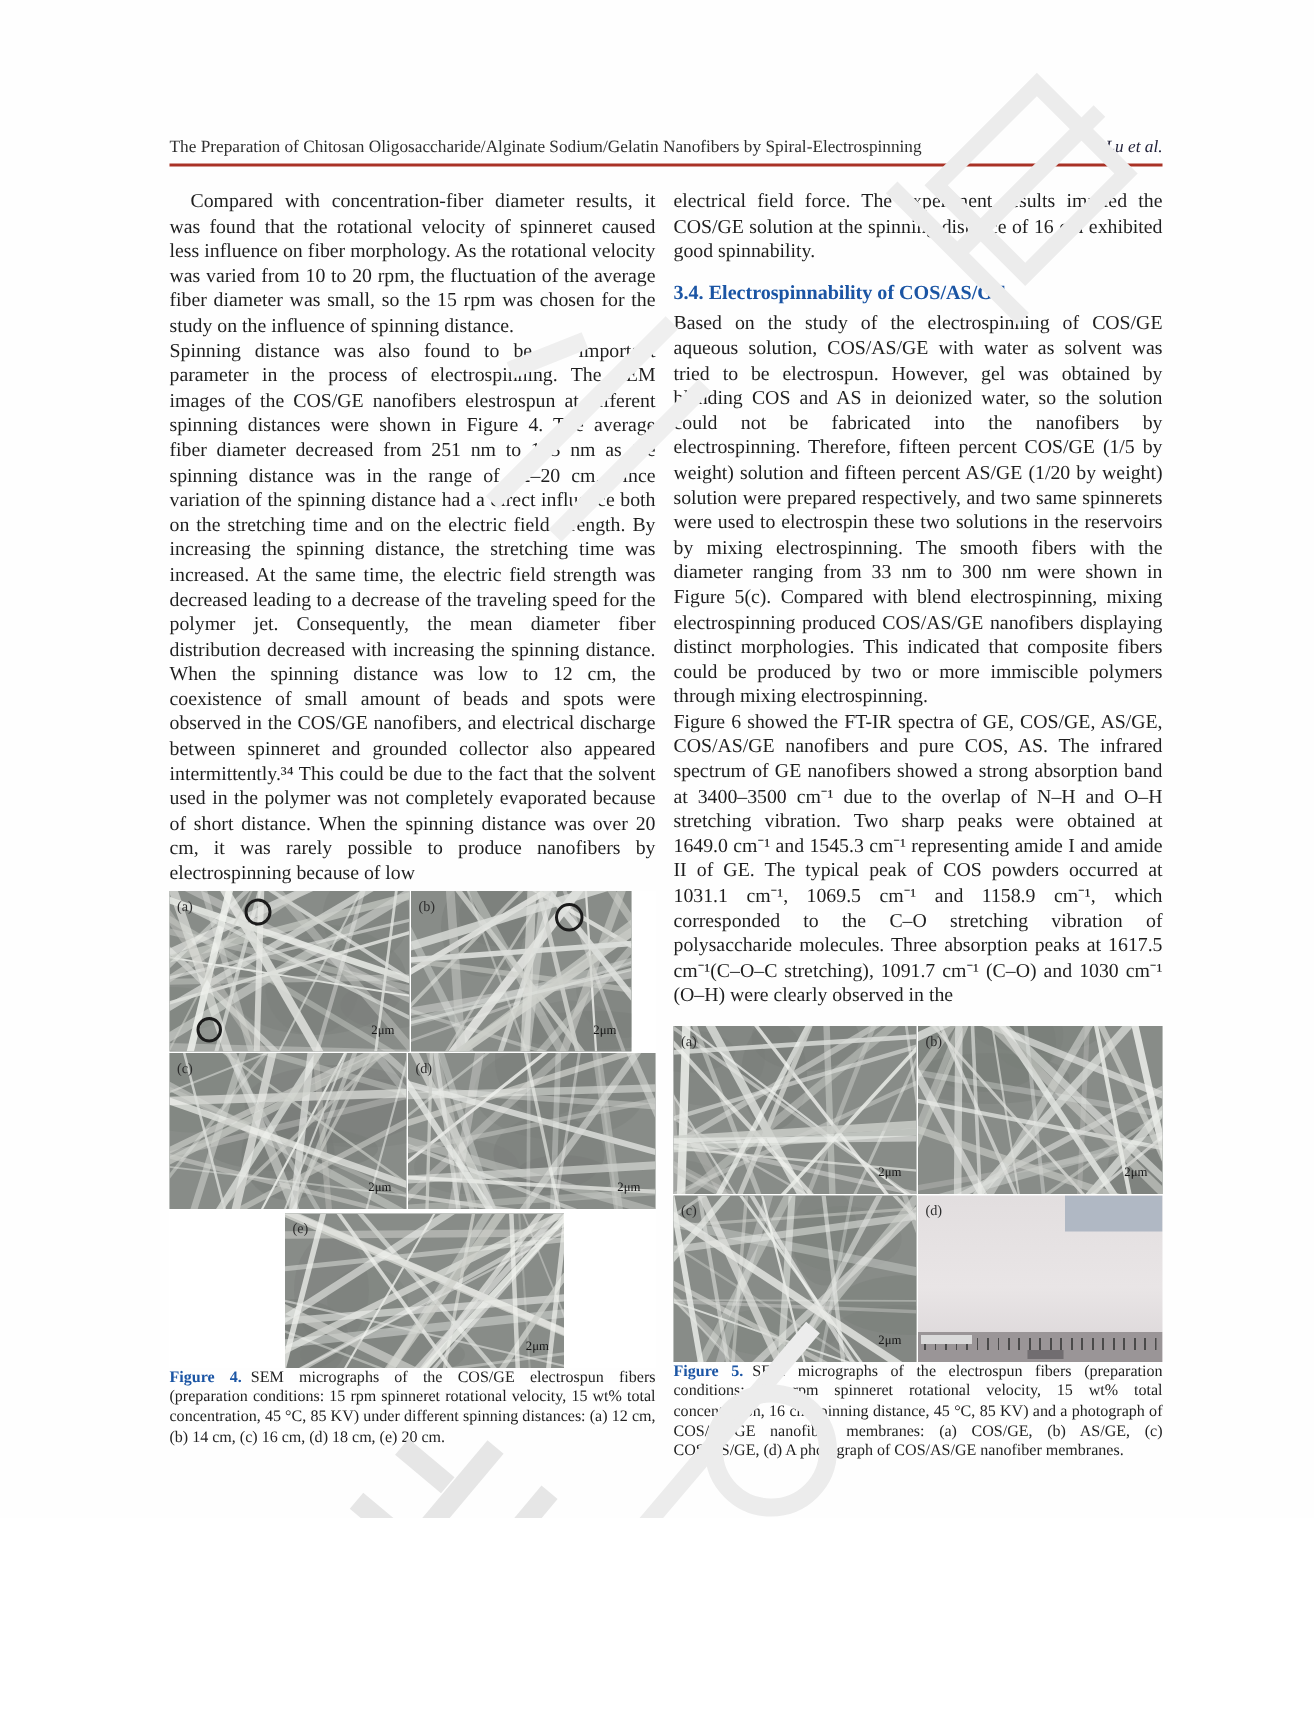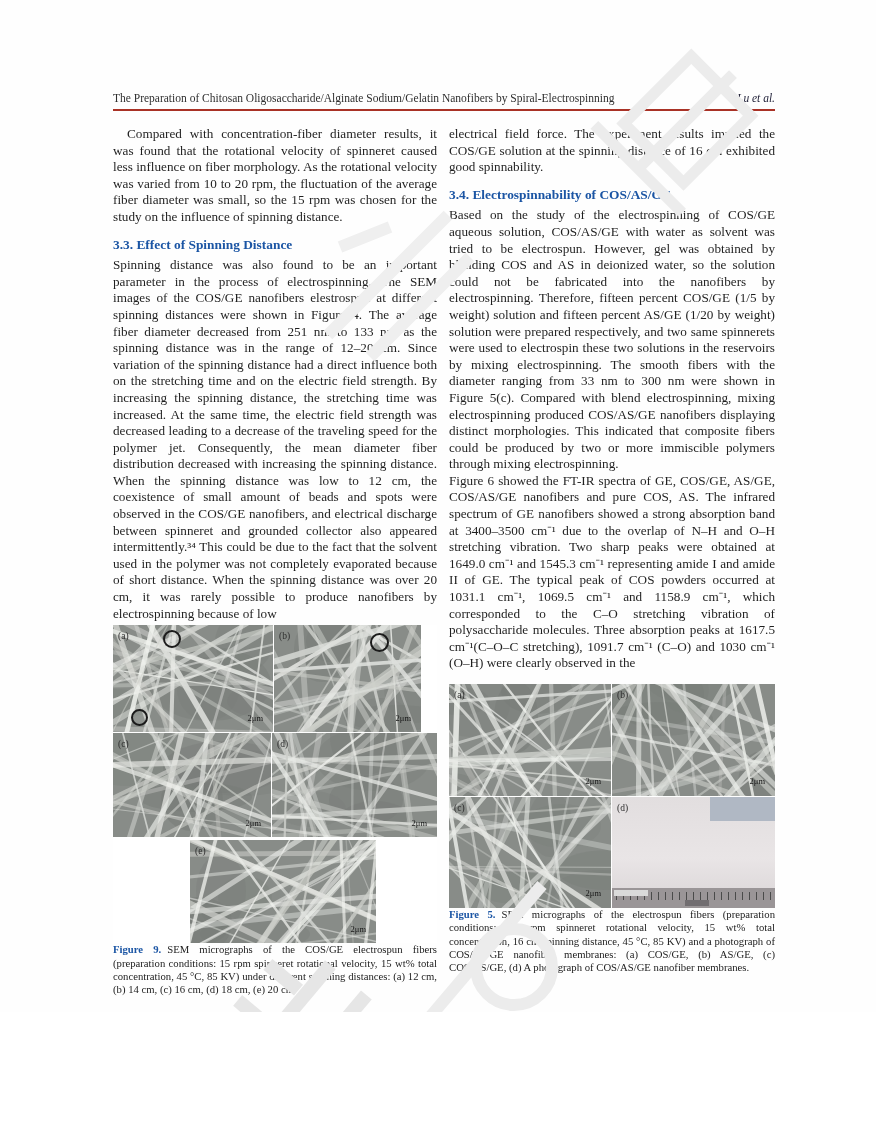--- a/index.html
+++ b/index.html
@@ -64,21 +64,20 @@
 <div class="page">
 
   <div class="running-head">
     <span>The Preparation of Chitosan Oligosaccharide/Alginate Sodium/Gelatin Nanofibers by Spiral-Electrospinning</span>
     <span class="running-authors">Lu et al.</span>
   </div>
   <div class="head-rule"></div>
 
   <div class="col col-left">
     <p class="indent">Compared with concentration-fiber diameter results, it was found that the rotational velocity of spinneret caused less influence on fiber morphology. As the rotational velocity was varied from 10 to 20 rpm, the fluctuation of the average fiber diameter was small, so the 15 rpm was chosen for the study on the influence of spinning distance.</p>
-    <h3 class="sec">3.3. Effect of Spinning Distance</h3>
     <p>Spinning distance was also found to be an important parameter in the process of electrospinning. The SEM images of the COS/GE nanofibers elestrospun at different spinning distances were shown in Figure 4. The average fiber diameter decreased from 251 nm to 133 nm as the spinning distance was in the range of 12–20 cm. Since variation of the spinning distance had a direct influence both on the stretching time and on the electric field strength. By increasing the spinning distance, the stretching time was increased. At the same time, the electric field strength was decreased leading to a decrease of the traveling speed for the polymer jet. Consequently, the mean diameter fiber distribution decreased with increasing the spinning distance. When the spinning distance was low to 12 cm, the coexistence of small amount of beads and spots were observed in the COS/GE nanofibers, and electrical discharge between spinneret and grounded collector also appeared intermittently.³⁴ This could be due to the fact that the solvent used in the polymer was not completely evaporated because of short distance. When the spinning distance was over 20 cm, it was rarely possible to produce nanofibers by electrospinning because of low</p>
 
     <div class="figure">
       <div class="fig-grid fig4-grid">
         <div class="sem-panel f4a">
             <svg class="fiber-art" width="160" height="107" viewBox="0 0 160 107">
               <rect width="160" height="107" fill="#888c88"></rect>
               <ellipse cx="131" cy="17" rx="29" ry="30" fill="#787c78" opacity="0.35"></ellipse>
               <ellipse cx="97" cy="59" rx="61" ry="37" fill="#787c78" opacity="0.41"></ellipse>
               <ellipse cx="146" cy="76" rx="32" ry="16" fill="#787c78" opacity="0.34"></ellipse>
@@ -283,21 +282,21 @@
               <line x1="90" y1="-249" x2="-55" y2="311" stroke="#f1f3ef" stroke-width="3.7" stroke-opacity="0.74"></line>
               <line x1="210" y1="-200" x2="145" y2="374" stroke="#f1f3ef" stroke-width="3.2" stroke-opacity="0.67"></line>
               <line x1="142" y1="-214" x2="166" y2="364" stroke="#f1f3ef" stroke-width="3.0" stroke-opacity="0.67"></line>
               <line x1="384" y1="-90" x2="-130" y2="176" stroke="#f1f3ef" stroke-width="1.4" stroke-opacity="0.46"></line>
               <line x1="324" y1="-138" x2="-162" y2="174" stroke="#f1f3ef" stroke-width="5.1" stroke-opacity="0.57"></line>
             </svg>
           <span class="plabel">(e)</span>
           <span class="scalebar"><span class="txt">2μm</span><span class="bar"></span></span>
         </div>
       </div>
-      <p class="fig-caption"><span class="fig-label">Figure 9.</span><span>SEM micrographs of the COS/GE electrospun fibers (preparation conditions: 15 rpm spinneret rotational velocity, 15 wt% total concentration, 45 °C, 85 KV) under different spinning distances: (a) 12 cm, (b) 14 cm, (c) 16 cm, (d) 18 cm, (e) 20 cm.</span></p>
+      <p class="fig-caption"><span class="fig-label">Figure 4.</span><span>SEM micrographs of the COS/GE electrospun fibers (preparation conditions: 15 rpm spinneret rotational velocity, 15 wt% total concentration, 45 °C, 85 KV) under different spinning distances: (a) 12 cm, (b) 14 cm, (c) 16 cm, (d) 18 cm, (e) 20 cm.</span></p>
     </div>
   </div>
 
   <div class="col col-right">
     <p>electrical field force. The experiment results implied the COS/GE solution at the spinning distance of 16 cm exhibited good spinnability.</p>
     <h3 class="sec">3.4. Electrospinnability of COS/AS/GE</h3>
     <p>Based on the study of the electrospinning of COS/GE aqueous solution, COS/AS/GE with water as solvent was tried to be electrospun. However, gel was obtained by blending COS and AS in deionized water, so the solution could not be fabricated into the nanofibers by electrospinning. Therefore, fifteen percent COS/GE (1/5 by weight) solution and fifteen percent AS/GE (1/20 by weight) solution were prepared respectively, and two same spinnerets were used to electrospin these two solutions in the reservoirs by mixing electrospinning. The smooth fibers with the diameter ranging from 33 nm to 300 nm were shown in Figure 5(c). Compared with blend electrospinning, mixing electrospinning produced COS/AS/GE nanofibers displaying distinct morphologies. This indicated that composite fibers could be produced by two or more immiscible polymers through mixing electrospinning.</p>
     <p>Figure 6 showed the FT-IR spectra of GE, COS/GE, AS/GE, COS/AS/GE nanofibers and pure COS, AS. The infrared spectrum of GE nanofibers showed a strong absorption band at 3400–3500 cm⁻¹ due to the overlap of N–H and O–H stretching vibration. Two sharp peaks were obtained at 1649.0 cm⁻¹ and 1545.3 cm⁻¹ representing amide I and amide II of GE. The typical peak of COS powders occurred at 1031.1 cm⁻¹, 1069.5 cm⁻¹ and 1158.9 cm⁻¹, which corresponded to the C–O stretching vibration of polysaccharide molecules. Three absorption peaks at 1617.5 cm⁻¹(C–O–C stretching), 1091.7 cm⁻¹ (C–O) and 1030 cm⁻¹ (O–H) were clearly observed in the</p>
 
     <div class="figure" style="margin-top:12px;">

